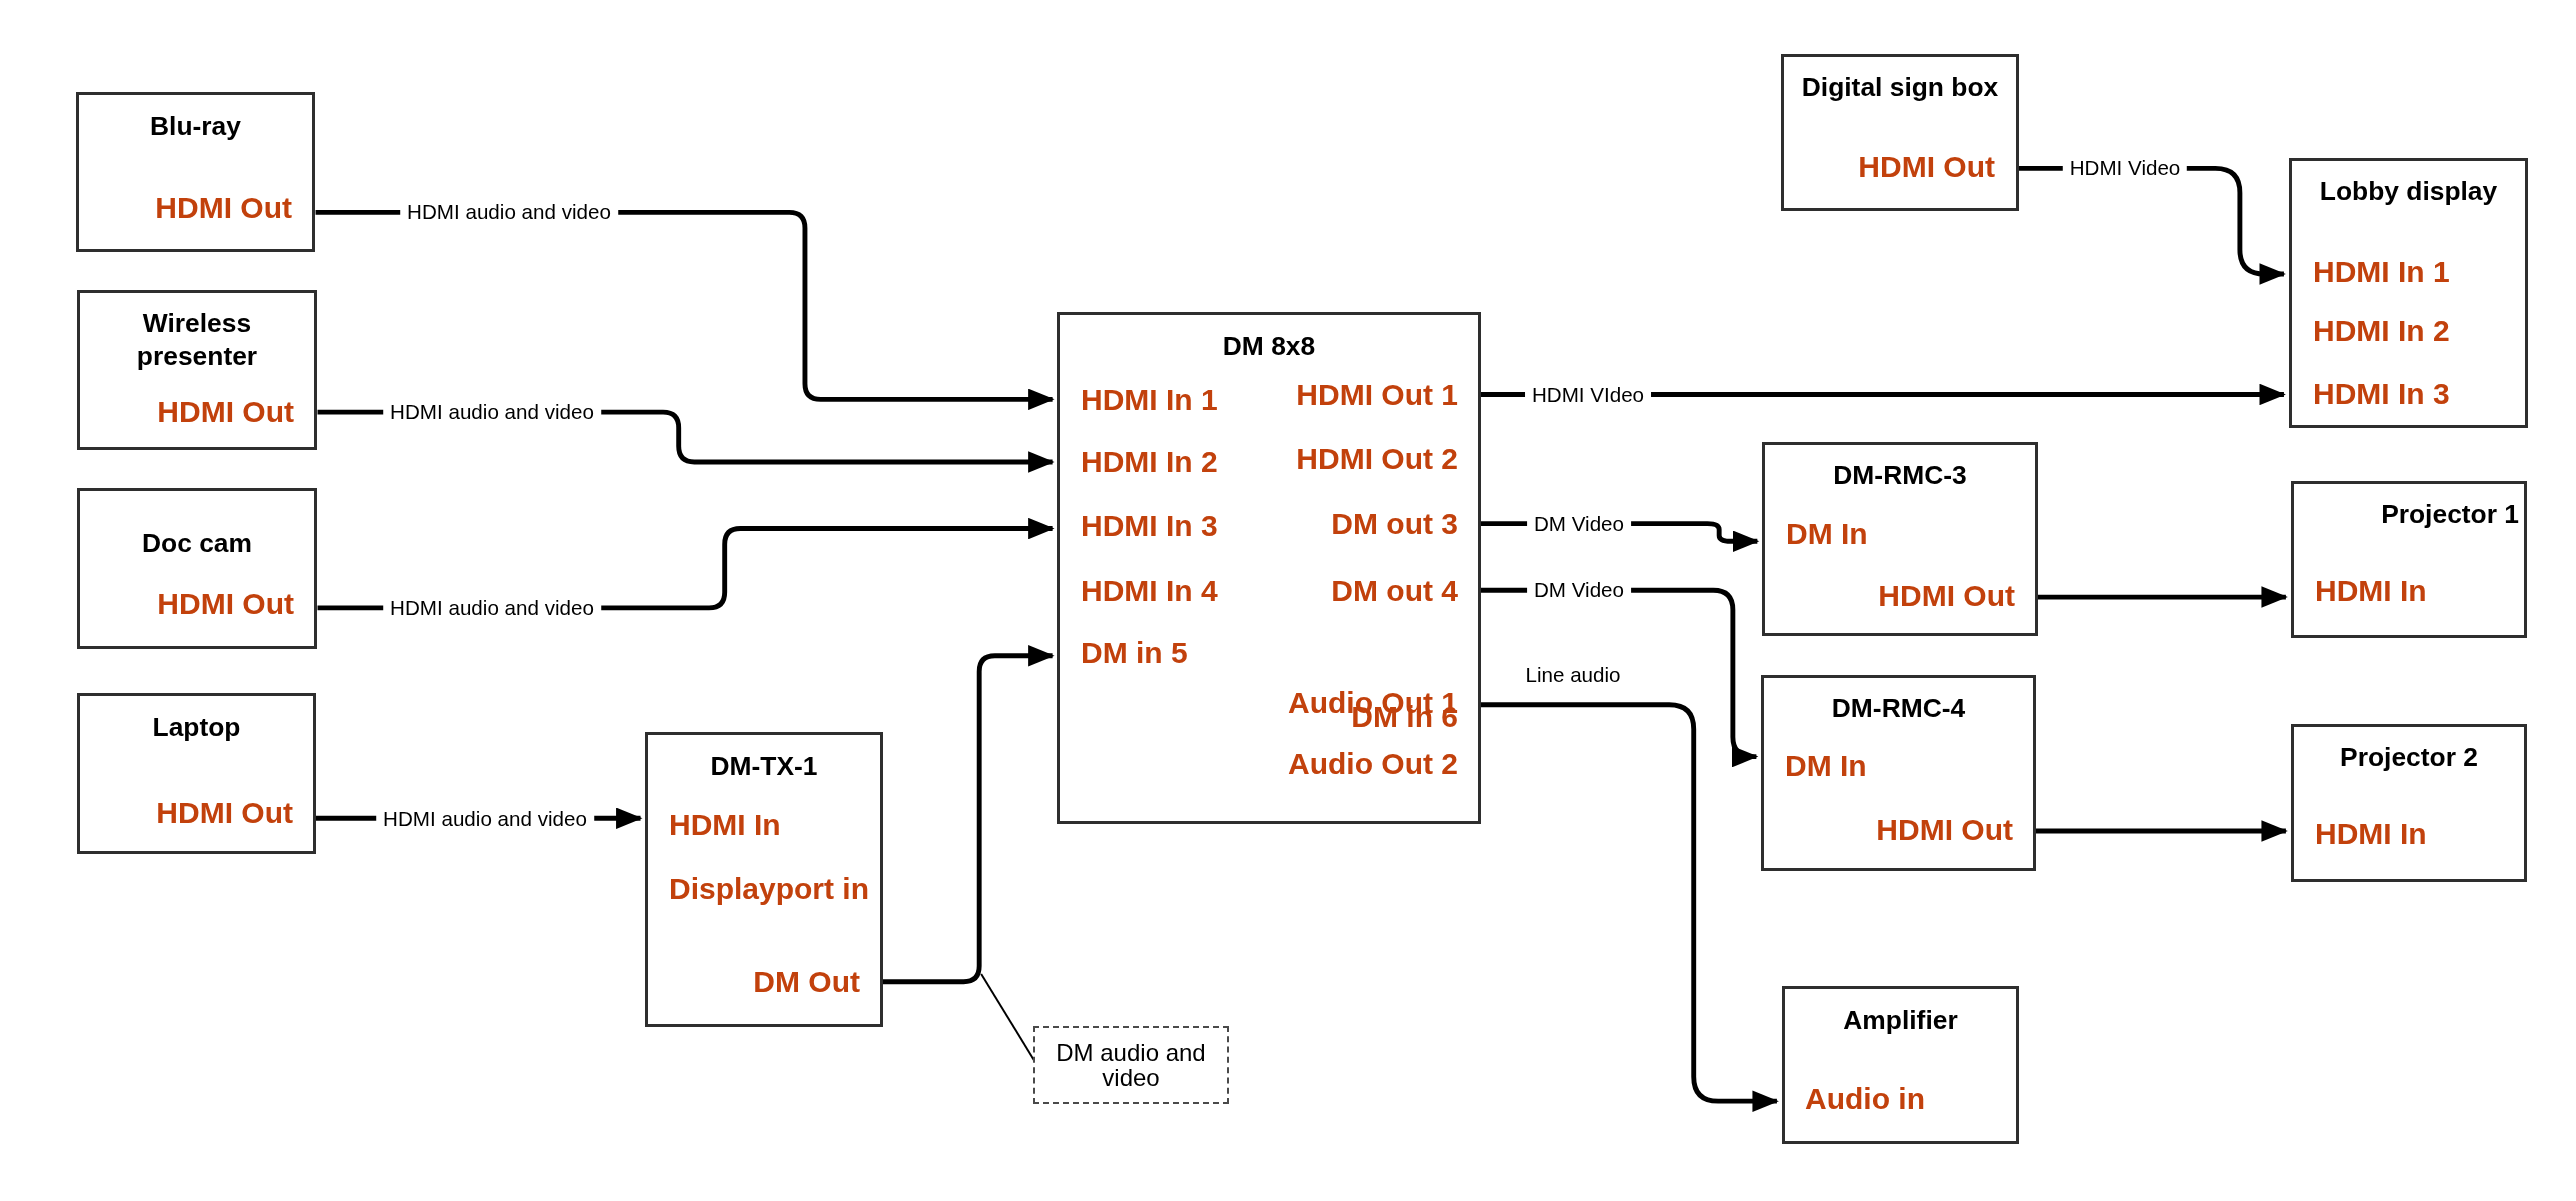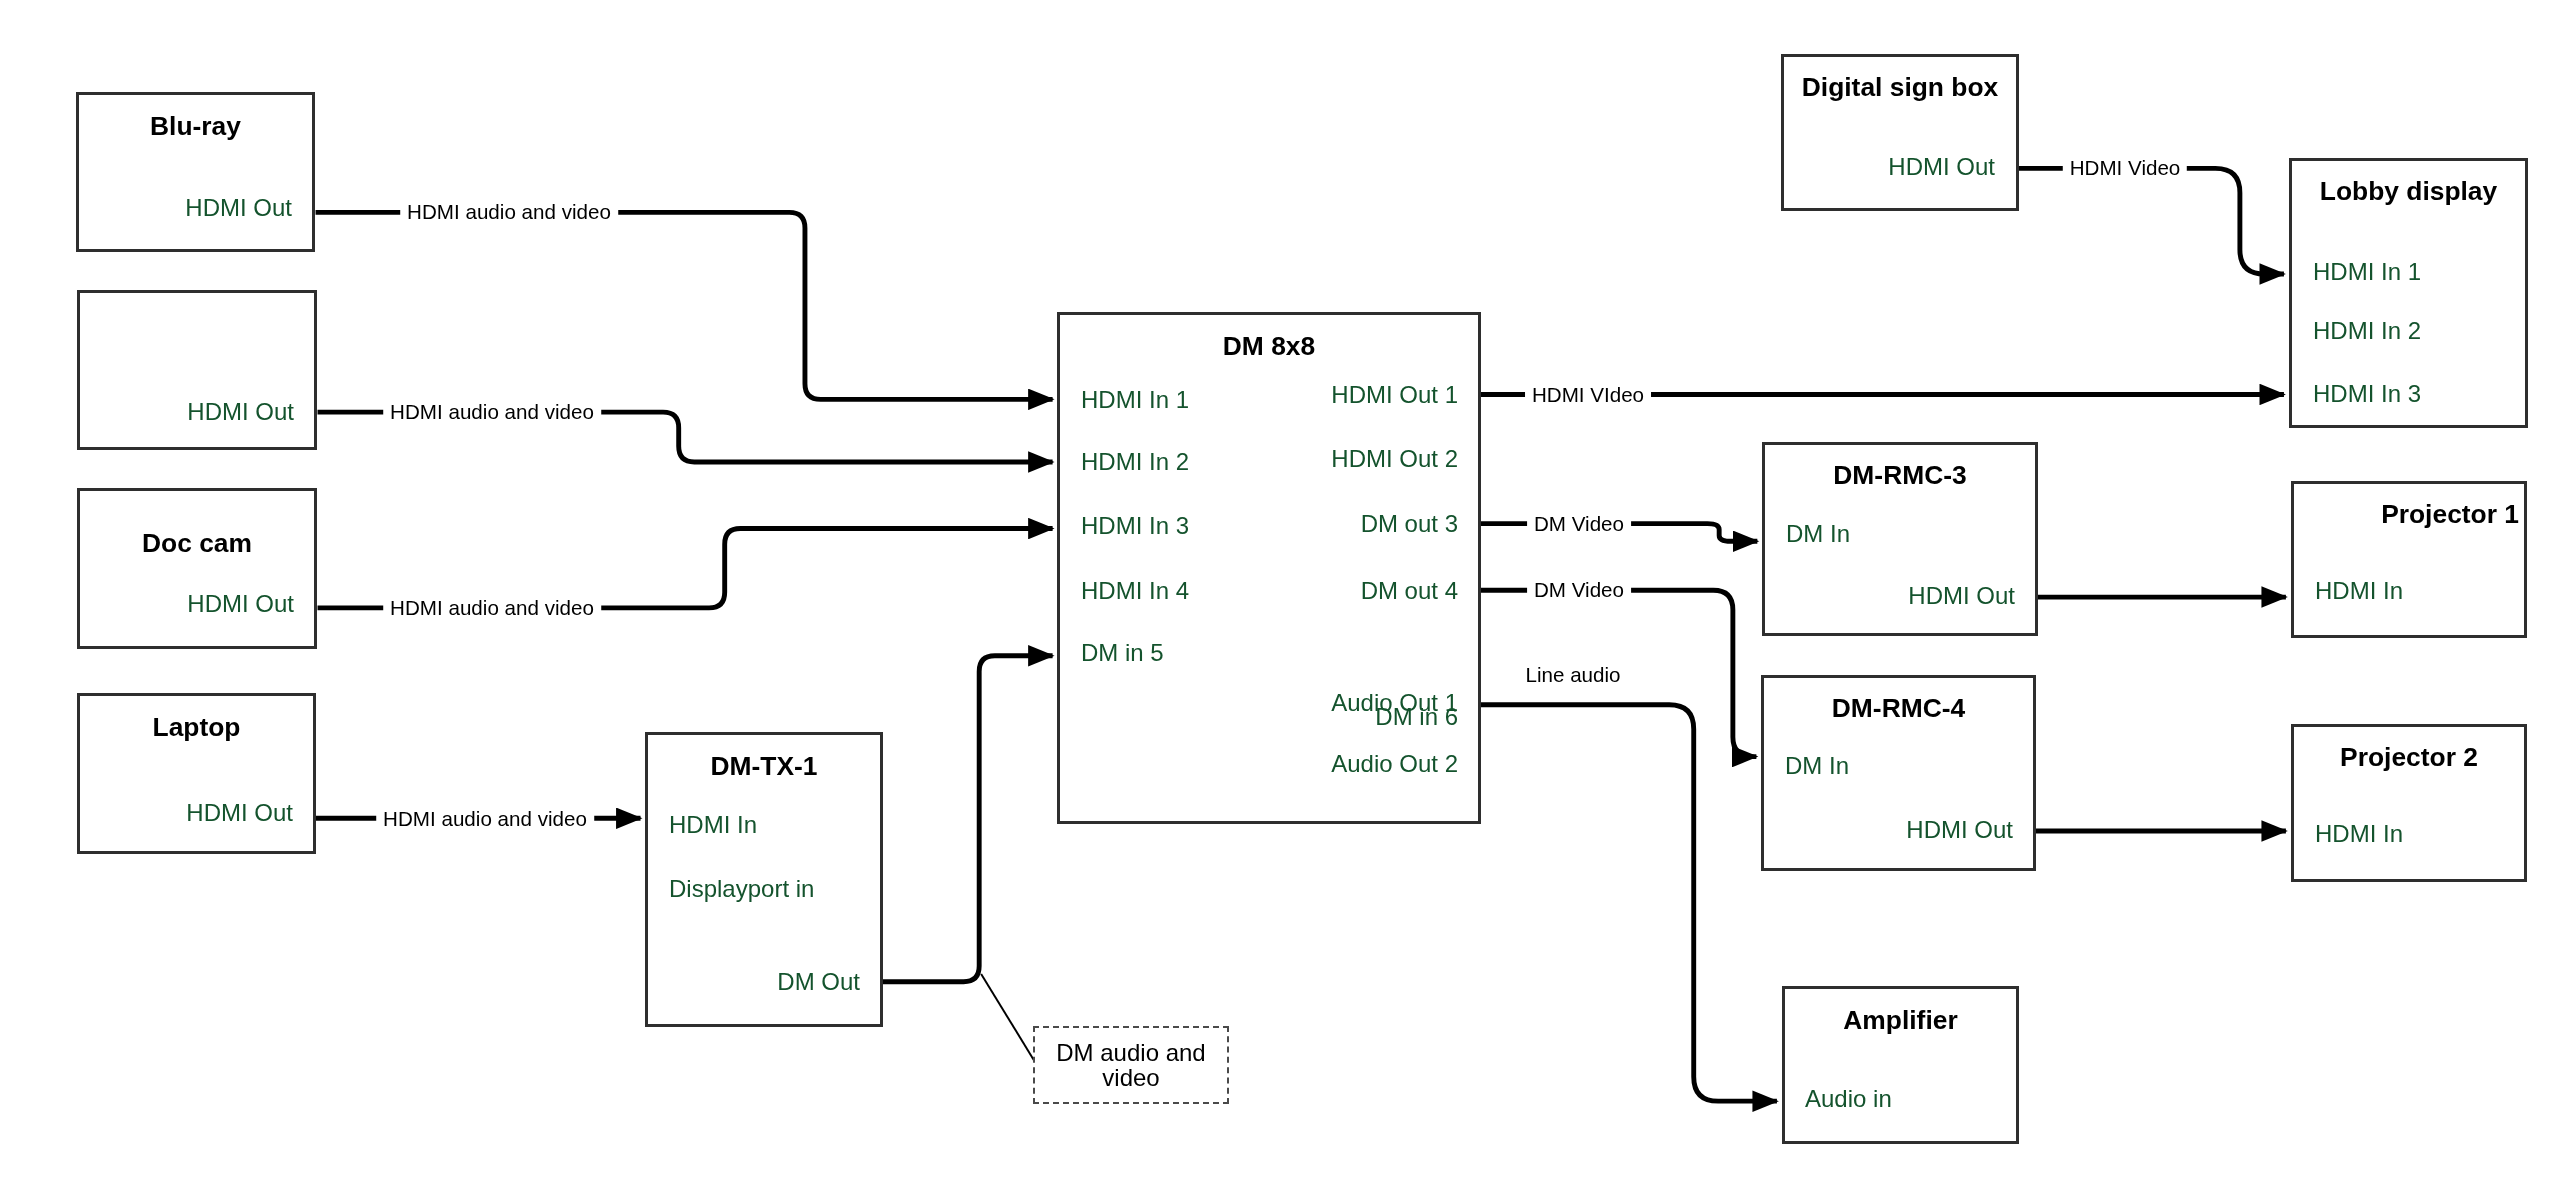--- a/index.html
+++ b/index.html
@@ -1,21 +1,21 @@
 <!DOCTYPE html>
 <html><head>
 <meta charset="utf-8">
 <style>
   html,body{margin:0;padding:0;background:#ffffff;}
   body{font-family:"Liberation Sans", sans-serif;}
   #stage{position:relative;overflow:hidden;background:#ffffff;}
   #wires{position:absolute;left:0;top:0;z-index:1;}
   .node{position:absolute;background:#ffffff;border:3.9px solid #2e2e2e;box-sizing:border-box;z-index:2;}
   .node-title{position:absolute;text-align:center;font-weight:700;font-size:26.4px;line-height:33px;color:#000;z-index:3;}
-  .port{position:absolute;font-size:24px;line-height:27.4px;color:#14532d;z-index:3;white-space:nowrap;}
+  .port{position:absolute;font-size:30px;line-height:27.4px;color:#c2410c;z-index:3;white-space:nowrap;font-weight:bold;}
   .edge-label{position:absolute;transform:translate(-50%,-50%);background:#ffffff;padding:1px 6.9px;
               font-size:20.6px;line-height:24.5px;color:#000;z-index:4;white-space:nowrap;}
   .note{position:absolute;border:2px dashed #4a4a4a;background:#ffffff;box-sizing:border-box;z-index:4;
         display:flex;align-items:center;justify-content:center;text-align:center;
         font-size:24px;line-height:25.5px;color:#000;padding:5.9px 13.7px;}
 </style>
 </head>
 <body>
 
 <div id="stage" style="width: 2576px; height: 1201px; background: rgb(255, 255, 255);">
@@ -36,20 +36,21 @@
       <path d="M 1512 720 H 1705 Q 1730 720 1730 745 V 1100 Q 1730 1125 1755 1125 H 1815" fill="none" stroke="#000000" stroke-width="5" marker-end="url(#arrowhead)"></path>
       <path d="M 2061 172 H 2263 Q 2288 172 2288 197 V 255 Q 2288 280 2313 280 H 2333" fill="none" stroke="#000000" stroke-width="5" marker-end="url(#arrowhead)"></path>
       <path d="M 2081 610 H 2335" fill="none" stroke="#000000" stroke-width="5" marker-end="url(#arrowhead)"></path>
       <path d="M 2079 849 H 2335" fill="none" stroke="#000000" stroke-width="5" marker-end="url(#arrowhead)"></path>
       <path d="M 1002 995 L 1057 1085" fill="none" stroke="#000000" stroke-width="2"></path>
     </svg>
     <div class="node" style="left: 76px; top: 92px; width: 239px; height: 160px; border-color: rgb(46, 46, 46);"></div>
     <div class="node-title" style="left: 84px; top: 110px; width: 223px;">Blu-ray</div>
     <div class="port" style="left: 100px; width: 192px; top: 194px; text-align: right;">HDMI Out</div>
     <div class="node" style="left: 77px; top: 290px; width: 240px; height: 160px; border-color: rgb(46, 46, 46);"></div>
+    <div class="node-title" style="left: 85px; top: 307px; width: 224px;">Wireless presenter</div>
     <div class="port" style="left: 101px; width: 193px; top: 398px; text-align: right;">HDMI Out</div>
     <div class="node" style="left: 77px; top: 488px; width: 240px; height: 161px; border-color: rgb(46, 46, 46);"></div>
     <div class="node-title" style="left: 85px; top: 527px; width: 224px;">Doc cam</div>
     <div class="port" style="left: 101px; width: 193px; top: 590px; text-align: right;">HDMI Out</div>
     <div class="node" style="left: 77px; top: 693px; width: 239px; height: 161px; border-color: rgb(46, 46, 46);"></div>
     <div class="node-title" style="left: 85px; top: 711px; width: 223px;">Laptop</div>
     <div class="port" style="left: 101px; width: 192px; top: 799px; text-align: right;">HDMI Out</div>
     <div class="node" style="left: 645px; top: 732px; width: 238px; height: 295px; border-color: rgb(46, 46, 46);"></div>
     <div class="node-title" style="left: 653px; top: 750px; width: 222px;">DM-TX-1</div>
     <div class="port" style="left: 669px; width: 191px; top: 811px; text-align: left;">HDMI In</div>

